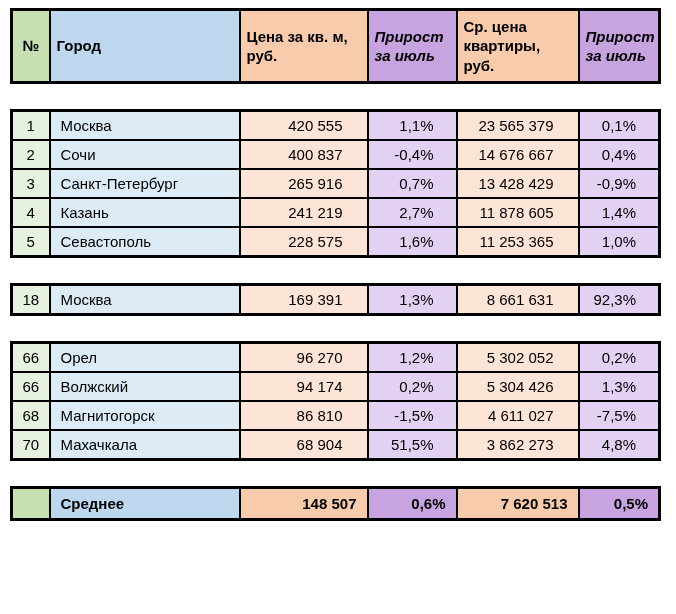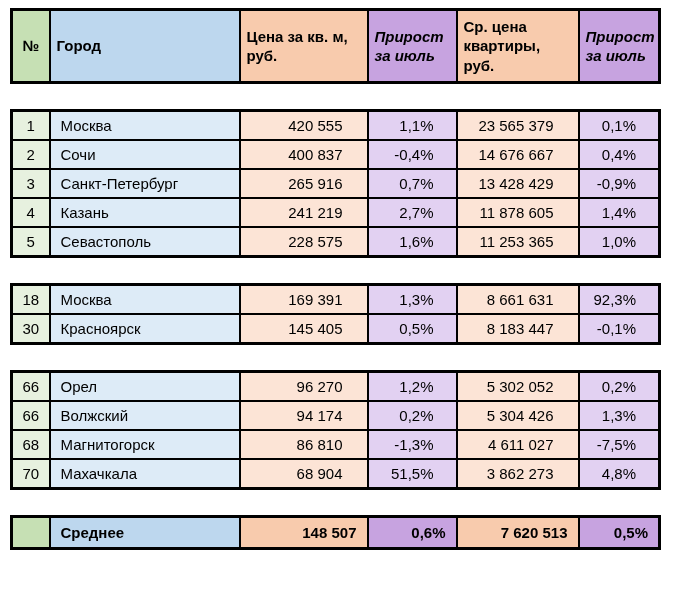--- a/index.html
+++ b/index.html
@@ -176,28 +176,20 @@
     <td class="c-num">18</td>
     <td class="c-city">Москва</td>
     <td class="c-orange">169 391</td>
     <td class="c-purple">1,3%</td>
     <td class="c-orange">8 661 631</td>
     <td class="c-purple">92,3%</td>
   </tr>
 
 
 
-  <tr>
-    <td class="c-num">30</td>
-    <td class="c-city">Красноярск</td>
-    <td class="c-orange">145 405</td>
-    <td class="c-purple">0,5%</td>
-    <td class="c-orange">8 183 447</td>
-    <td class="c-purple">-0,1%</td>
-  </tr>
 </tbody>
   </table>
 
   <table class="tbl group">
     <colgroup>
       <col class="col-num">
           <col class="col-city">
           <col class="col-price">
       <col class="col-growth">
           <col class="col-avg">
@@ -219,21 +211,21 @@
     <td class="c-orange">94 174</td>
     <td class="c-purple">0,2%</td>
     <td class="c-orange">5 304 426</td>
     <td class="c-purple">1,3%</td>
   </tr>
 
   <tr>
     <td class="c-num">68</td>
     <td class="c-city">Магнитогорск</td>
     <td class="c-orange">86 810</td>
-    <td class="c-purple">-1,3%</td>
+    <td class="c-purple">-1,5%</td>
     <td class="c-orange">4 611 027</td>
     <td class="c-purple">-7,5%</td>
   </tr>
 
 
   <tr>
     <td class="c-num">70</td>
     <td class="c-city">Махачкала</td>
     <td class="c-orange">68 904</td>
     <td class="c-purple">51,5%</td>

